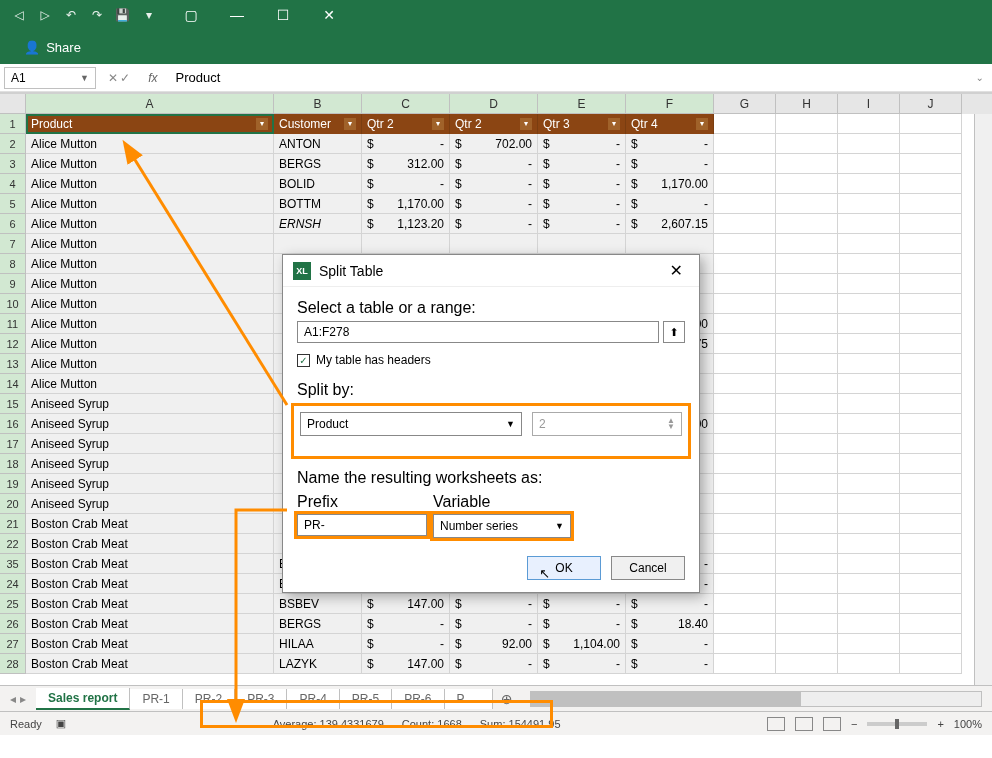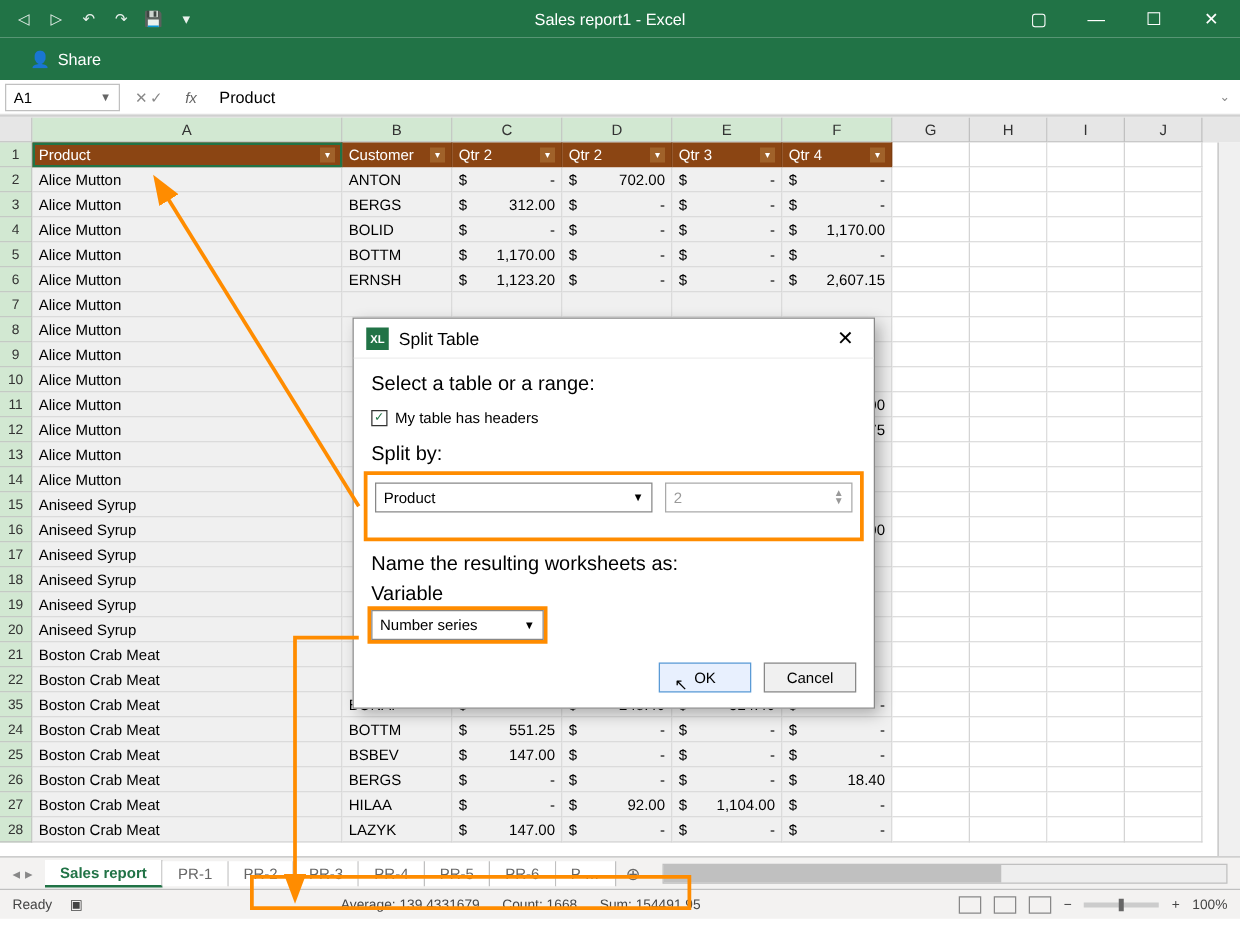--- a/index.html
+++ b/index.html
@@ -99,21 +99,20 @@
 
 <div class="titlebar">
   <div class="qat">
     <span class="qat-item">◁</span>
     <span class="qat-item">▷</span>
     <span class="qat-item">↶</span>
     <span class="qat-item">↷</span>
     <span class="qat-item">💾</span>
     <span class="qat-item">▾</span>
   </div>
-  <div class="title">Sales report1 - Excel</div>
   <div class="wincontrols">
     <span class="winbtn">▢</span>
     <span class="winbtn">—</span>
     <span class="winbtn">☐</span>
     <span class="winbtn">✕</span>
   </div>
 </div>
 
 <div class="ribbon">
   <div class="share">
@@ -305,21 +304,21 @@
             <span>$</span>
             <span>-</span>
           </div>
           <div class="cell" style="width: 62px;"></div>
           <div class="cell" style="width: 62px;"></div>
           <div class="cell" style="width: 62px;"></div>
           <div class="cell" style="width: 62px;"></div>
         </div>
         <div class="row">
           <div class="cell selrange" style="width: 248px;">Alice Mutton</div>
-          <div class="cell selrange" style="width: 88px;">ERNSH</div>
+          <div class="cell selrange" style="width: 88px; font-style: italic;">ERNSH</div>
           <div class="cell selrange dollar" style="width: 88px;">
             <span>$</span>
             <span>1,123.20</span>
           </div>
           <div class="cell selrange dollar" style="width: 88px;">
             <span>$</span>
             <span>-</span>
           </div>
           <div class="cell selrange dollar" style="width: 88px;">
             <span>$</span>
@@ -732,40 +731,54 @@
   <div class="dtitle">
     <div class="dt-left">
       <span class="xl-icon">XL</span>
       <span>Split Table</span>
     </div>
     <span class="close">✕</span>
   </div>
   <div class="dbody">
     <div class="field-row">
       <label>Select a table or a range:</label>
+      <div class="range-row" style="margin-top:4px">
+        <div class="txtinput" style="flex:1">
+            <span>A1:F278</span>
+          </div>
+        <div class="range-btn">⬆</div>
+      </div>
     </div>
     <div class="chk">
       <span class="chk-box">✓</span>
       <span>My table has headers</span>
     </div>
     <label>Split by:</label>
     <div style="border:3px solid #ff8c00;padding:6px;margin:4px -6px 10px -6px">
       <div class="split-inputs">
         <div class="combo" style="flex:1">
           <span>Product</span>
             <span style="font-size:9px">▼</span>
         </div>
         <div class="numspin" style="width:150px">
           <span>2</span>
             <span style="font-size:8px;line-height:6px">▲<br>▼</span>
         </div>
       </div>
     </div>
     <label>Name the resulting worksheets as:</label>
     <div class="name-row" style="margin-top:6px">
+      <div class="name-col" style="width:130px">
+        <label>Prefix</label>
+        <div style="border:3px solid #ff8c00;padding:0;margin:-3px">
+          <div class="txtinput">
+              <span>PR-</span>
+            </div>
+        </div>
+      </div>
       <div class="name-col" style="width:138px">
         <label>Variable</label>
         <div style="border:3px solid #ff8c00;padding:0;margin:-3px">
           <div class="combo">
               <span>Number series</span>
               <span style="font-size:9px">▼</span>
             </div>
         </div>
       </div>
     </div>

